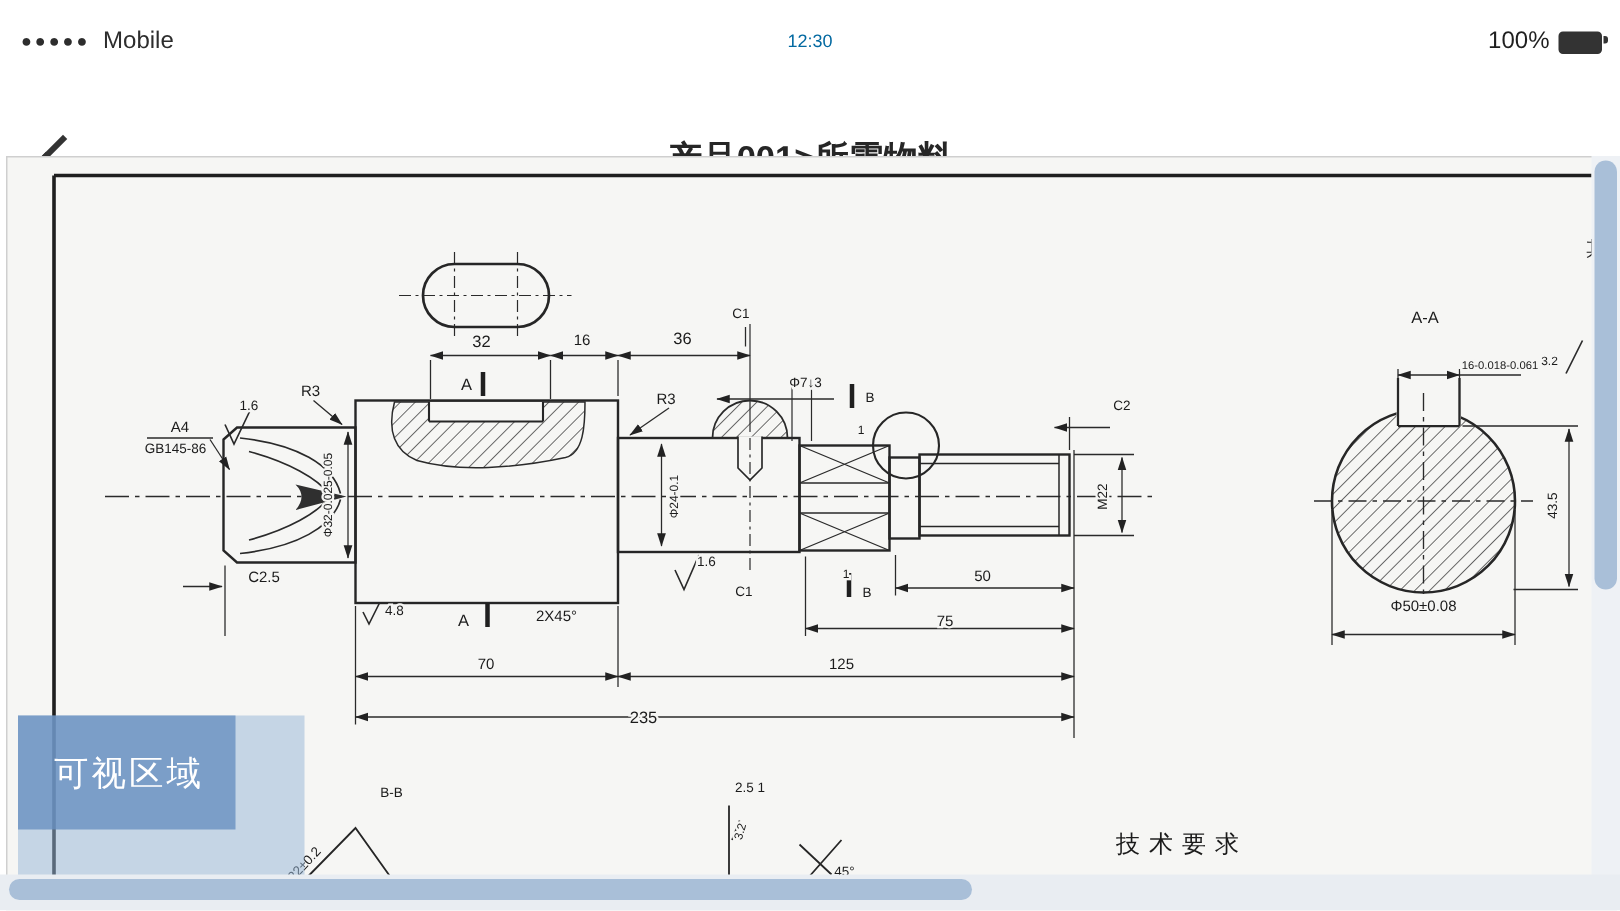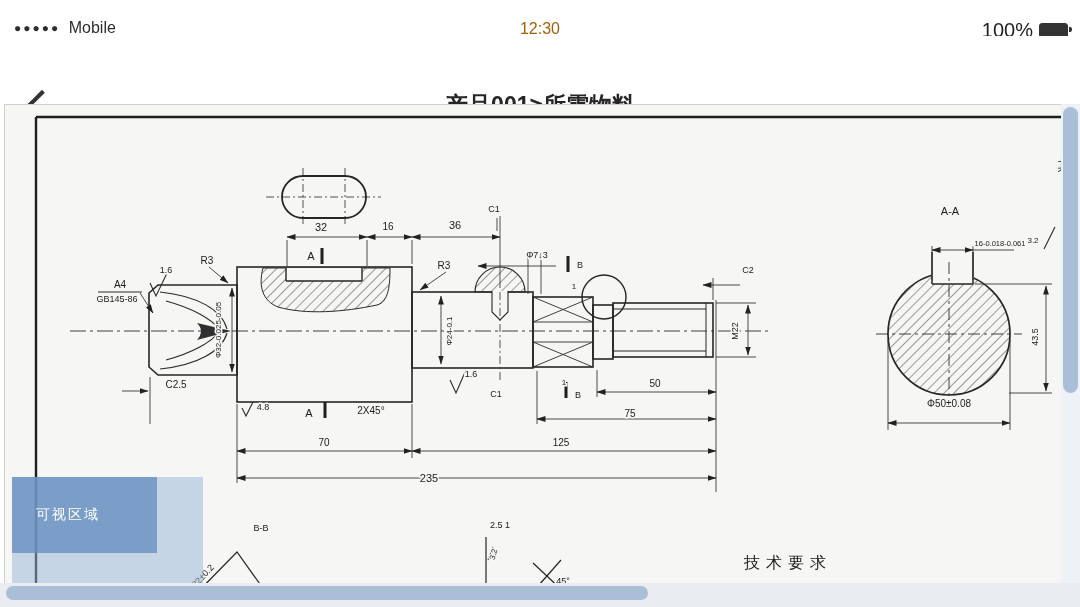--- a/index.html
+++ b/index.html
@@ -2,40 +2,40 @@
 <html><head>
 <meta charset="utf-8">
 <style>
   html,body{margin:0;padding:0;background:#fff;}
   .screen{position:relative;width:1080px;height:607px;overflow:hidden;background:#fff;
     font-family:"Liberation Sans","DejaVu Sans",sans-serif;}
   
   .status-bar{position:absolute;top:12px;left:0;right:0;height:36px;background:#fff;}
   .sb-left{position:absolute;left:14px;top:7px;font-size:16px;color:#2d2d2d;}
   .sb-dots{font-size:12px;letter-spacing:2px;vertical-align:1px;margin-right:4px;color:#2d2d2d;}
-  .sb-time{position:absolute;left:0;right:0;top:8px;text-align:center;font-size:16px;color:#a16207;}
-  .sb-right{position:absolute;right:12px;top:7px;font-size:20px;color:#1f1f1f;display:flex;align-items:center;gap:6px;}
+  .sb-time{position:absolute;left:0;right:0;top:8px;text-align:center;font-size:12px;color:#0369a1;}
+  .sb-right{position:absolute;right:12px;top:7px;font-size:16px;color:#1f1f1f;display:flex;align-items:center;gap:6px;}
   .battery{width:27px;height:13px;border:1.5px solid #333;border-radius:3px;background:#333;position:relative;}
   .battery:after{content:"";position:absolute;right:-5px;top:2.5px;width:3px;height:5px;background:#333;border-radius:0 2px 2px 0;}
   
   .nav-bar{position:absolute;top:36px;left:0;right:0;height:60px;background:#fff;}
   .back-btn{position:absolute;left:26px;top:54px;width:26px;height:32px;cursor:pointer;}
   .back-btn .chev{display:block;margin-top:4px;margin-left:6px;width:16px;height:16px;
     border-left:4.5px solid #333;border-bottom:4.5px solid #333;transform:rotate(45deg);}
   .nav-title{position:absolute;left:0;right:0;top:54px;text-align:center;font-size:23px;font-weight:bold;color:#262626;}
   
   .canvas{position:absolute;left:4px;right:2px;top:104px;bottom:0;background:#f6f6f4;
     border:1px solid #cfcfcf;box-sizing:border-box;}
   svg.draw{position:absolute;left:0;top:0;width:1080px;height:607px;pointer-events:none;}
   svg.draw text{font-family:"Liberation Sans","DejaVu Sans",sans-serif;}
   
   .ov-light{position:absolute;left:12px;top:477px;width:191px;height:107px;background:rgba(148,180,214,.5);}
   .ov-dark{position:absolute;left:12px;top:477px;width:145px;height:76px;background:rgba(104,144,192,.8);
     display:flex;align-items:center;padding-left:24px;box-sizing:border-box;}
-  .ov-label{color:#fff;font-size:14px;letter-spacing:2px;}
+  .ov-label{color:#fff;font-size:23px;letter-spacing:2px;}
   
   .v-track{position:absolute;right:0;top:104px;width:19px;bottom:0;background:#eef1f5;}
   .v-thumb{position:absolute;right:2px;top:107px;width:15px;height:286px;border-radius:8px;background:#a9bfd8;}
   .h-track{position:absolute;left:0;right:0;top:583px;height:24px;background:#e9edf2;}
   .h-thumb{position:absolute;left:6px;top:586px;width:642px;height:14px;border-radius:7px;background:#a9bfd8;}
 </style>
 </head>
 <body>
 
 <div class="screen">

